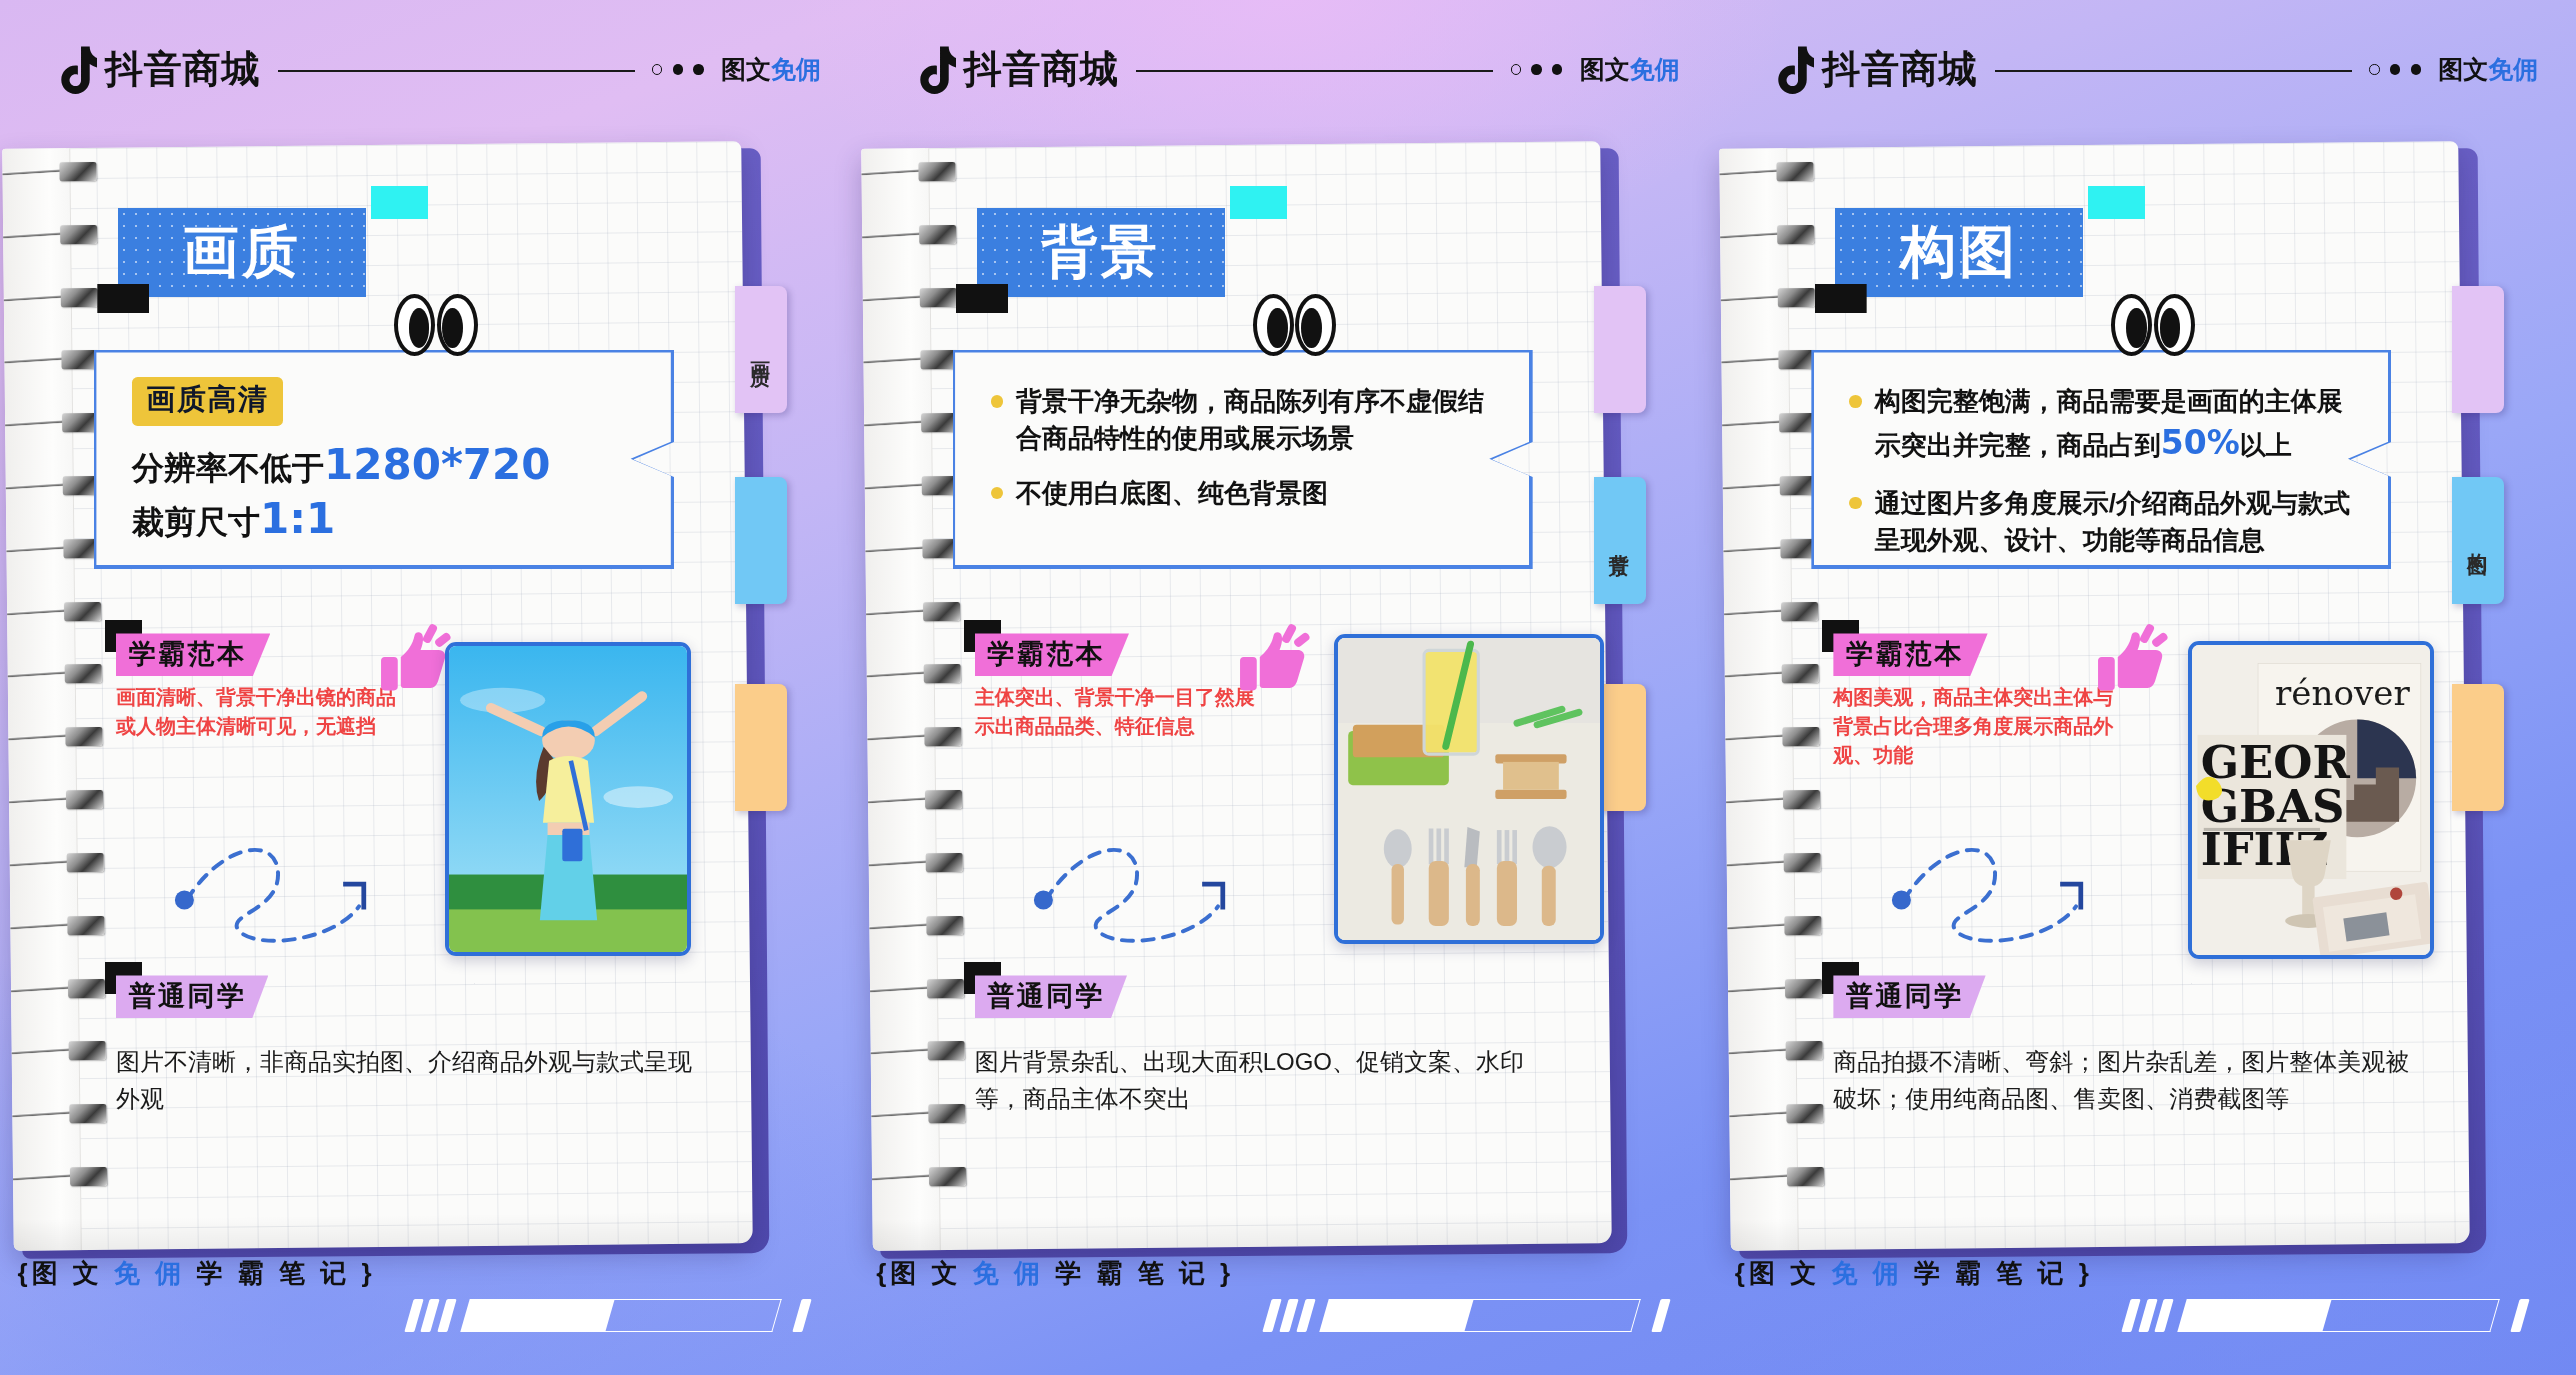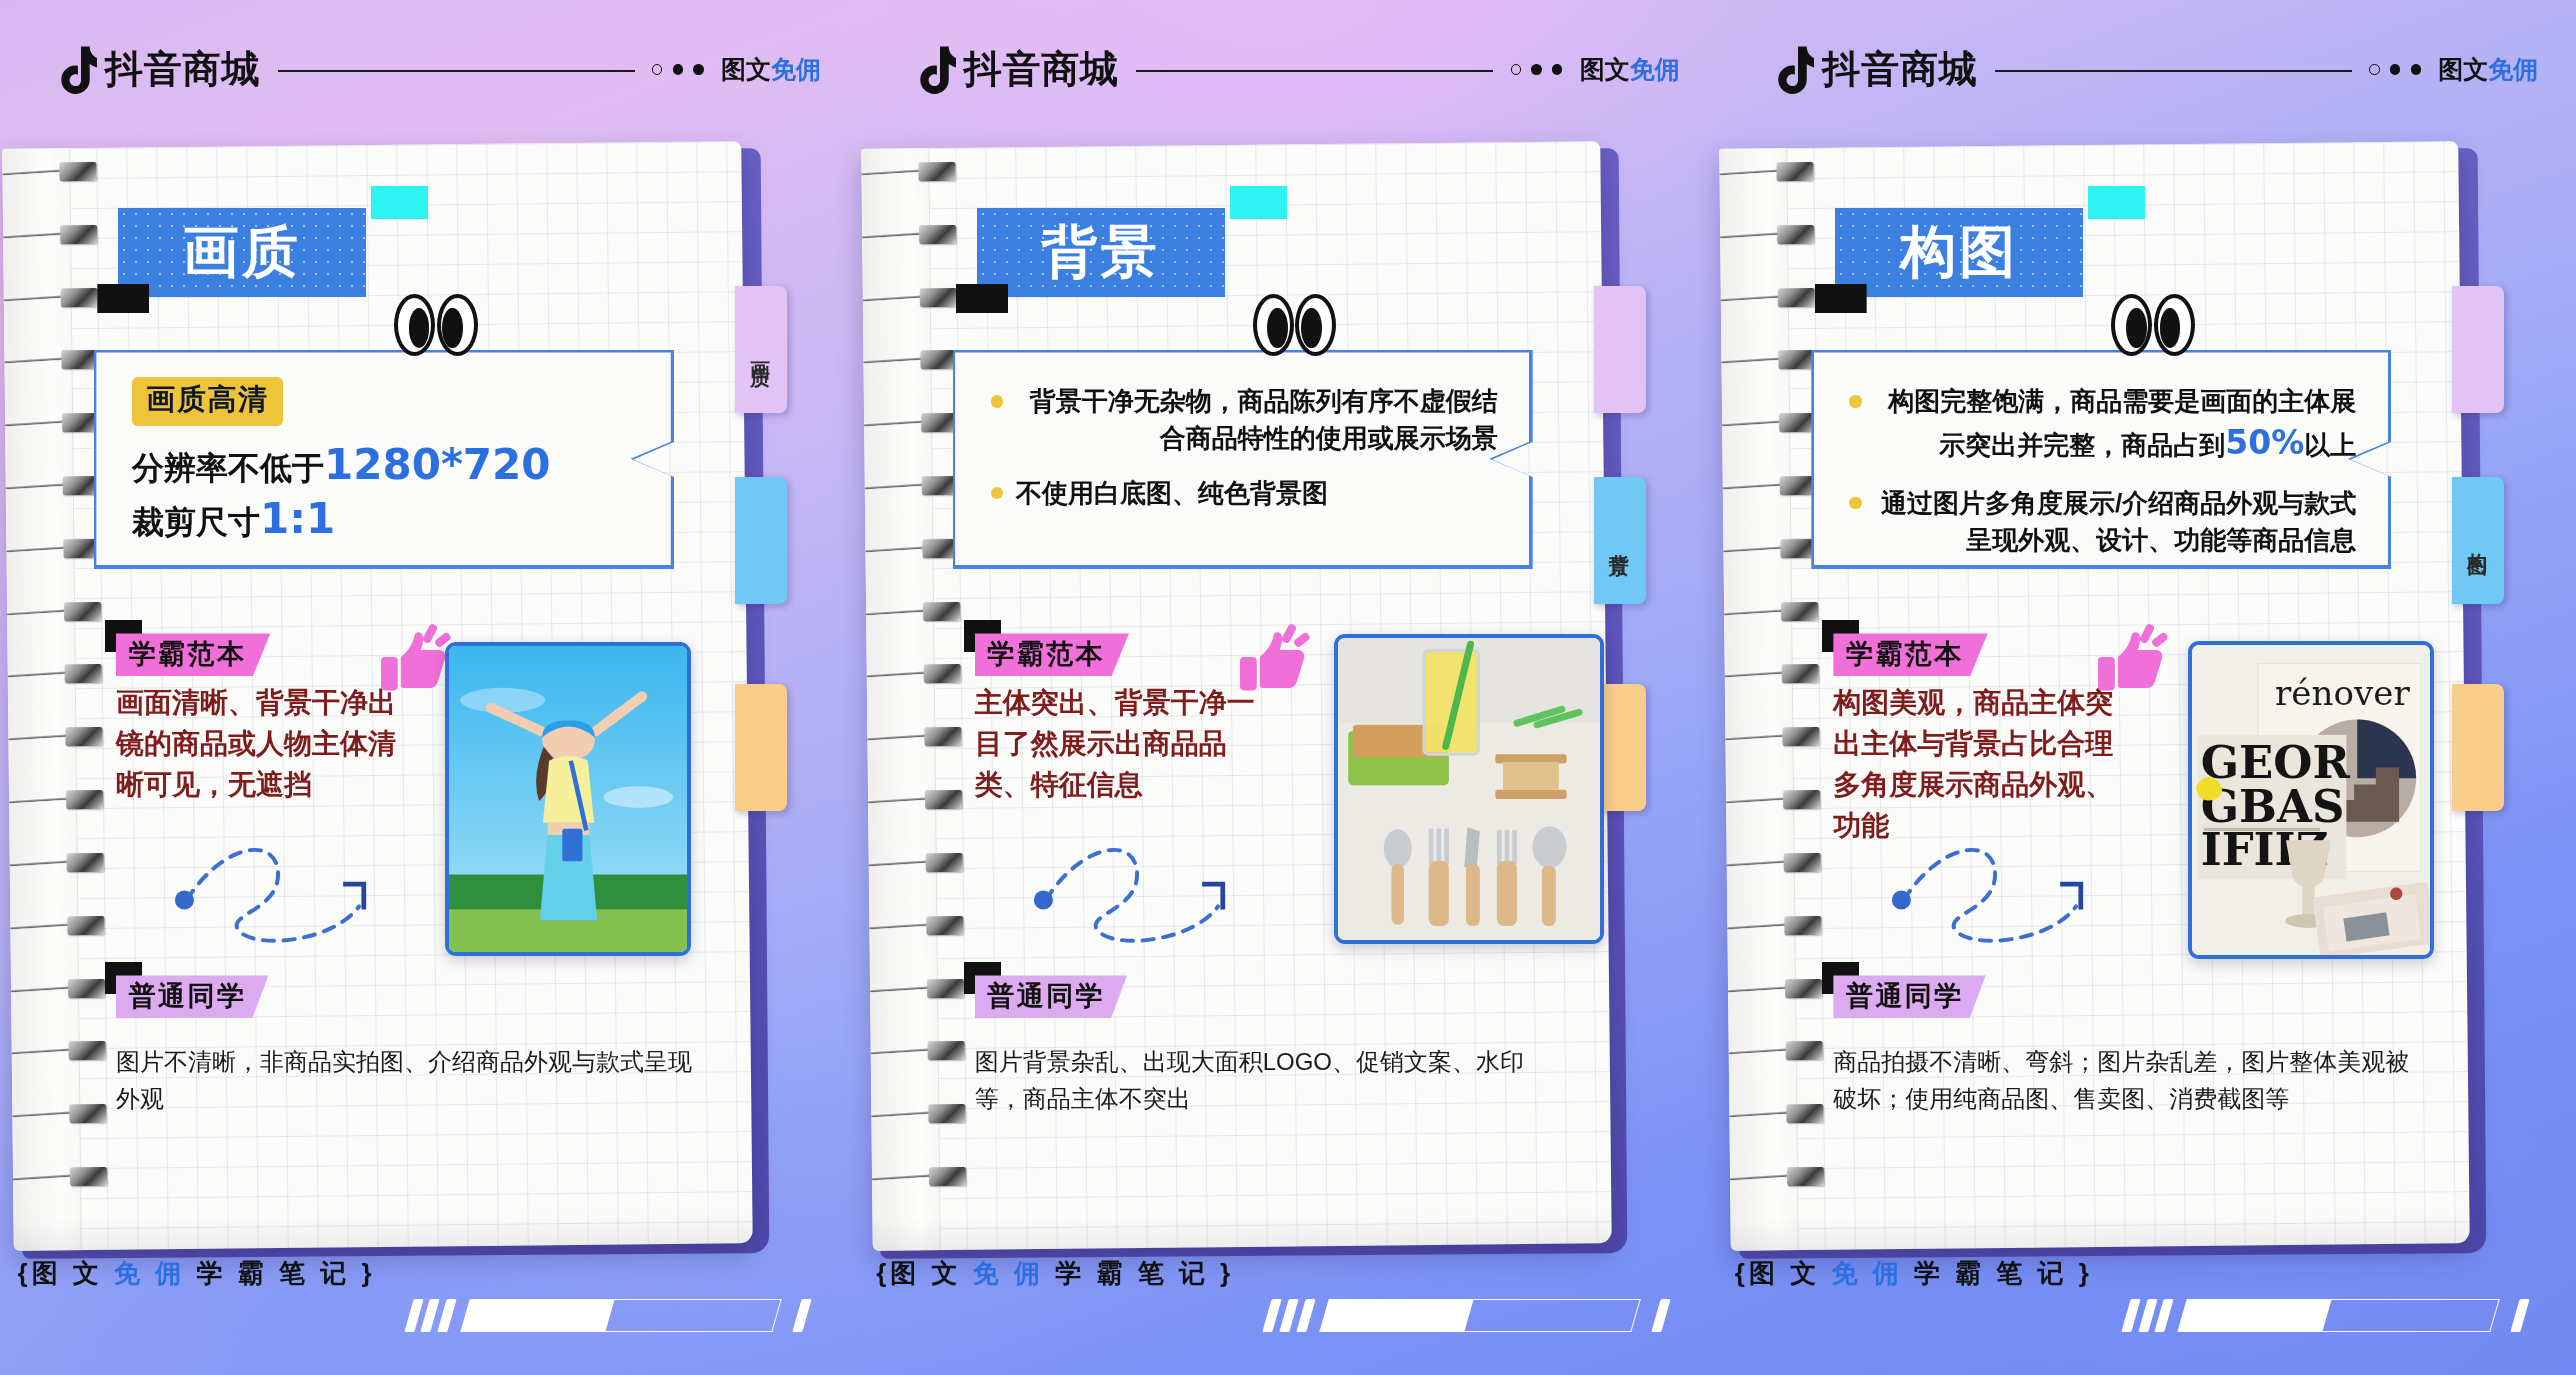--- a/index.html
+++ b/index.html
@@ -173,21 +173,21 @@
   }
   .big-line .num { color: #2b6fe0; font-size: 42px; font-family: "DejaVu Sans", sans-serif; }
 
   .bullets { padding-top: 6.4px; }
   .bullet { display: flex; gap: 12.7px; margin-bottom: 17.5px; }
   .bullet .dotb {
     flex: 0 0 auto; width: 12.7px; height: 12.7px; border-radius: 50%;
     background: #eec53a; margin-top: 12px;
   }
   .bullet .btxt {
-    font-size: 26px; font-weight: 700; color: #111; line-height: 1.42; text-align: right;
+    font-size: 26px; font-weight: 700; color: #111; line-height: 1.42;
   }
   .bullet .btxt .hl { color: #2b6fe0; font-size: 33px; font-weight: 900; font-family:"DejaVu Sans",sans-serif;}
 
   
   .good { position: absolute; left: 116px; top: 636px; width: 286px; }
   .sec-head { position: relative; display: inline-block; margin-bottom: 11px; }
   .sec-head .corner {
     position: absolute; left: -11px; top: -16px; width: 37px; height: 17.5px; background: #111;
   }
   .sec-head .corner::after {
@@ -200,21 +200,21 @@
     padding: 5.6px 24px 7.2px 12.7px;
     clip-path: polygon(0 0, 100% 0, calc(100% - 17.5px) 100%, 0 100%);
   }
   .chip-violet {
     position: relative; z-index:2;
     background: #dcaaf0; color: #111;
     font-size: 27px; font-weight: 900; letter-spacing: 2.4px;
     padding: 5.6px 22px 7.2px 12.7px;
     clip-path: polygon(0 0, 100% 0, calc(100% - 16px) 100%, 0 100%);
   }
-  .good-text { font-size: 28px; font-weight: 700; color: #7f1d1d; line-height: 1.46; }
+  .good-text { font-size: 20px; font-weight: 700; color: #ef4444; line-height: 1.46; }
 
   .thumbup { position: absolute; left: 262px; top: -14.3px; width: 76px; height: 76px; }
 
   
   .doodle { position: absolute; left: 159px; top: 811px; width: 254px; height: 143px; }
 
   
   .photo {
     position: absolute; overflow: hidden;
     border: 4px solid #2f6fd8; border-radius: 11px;

